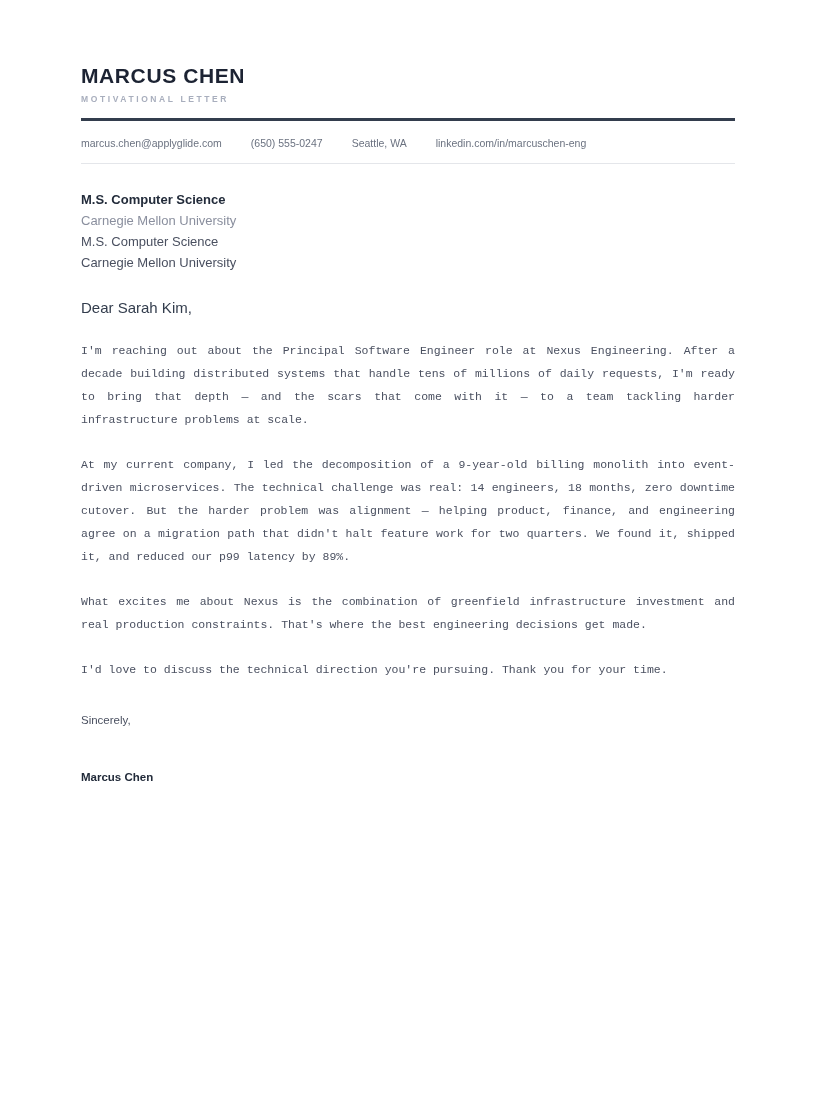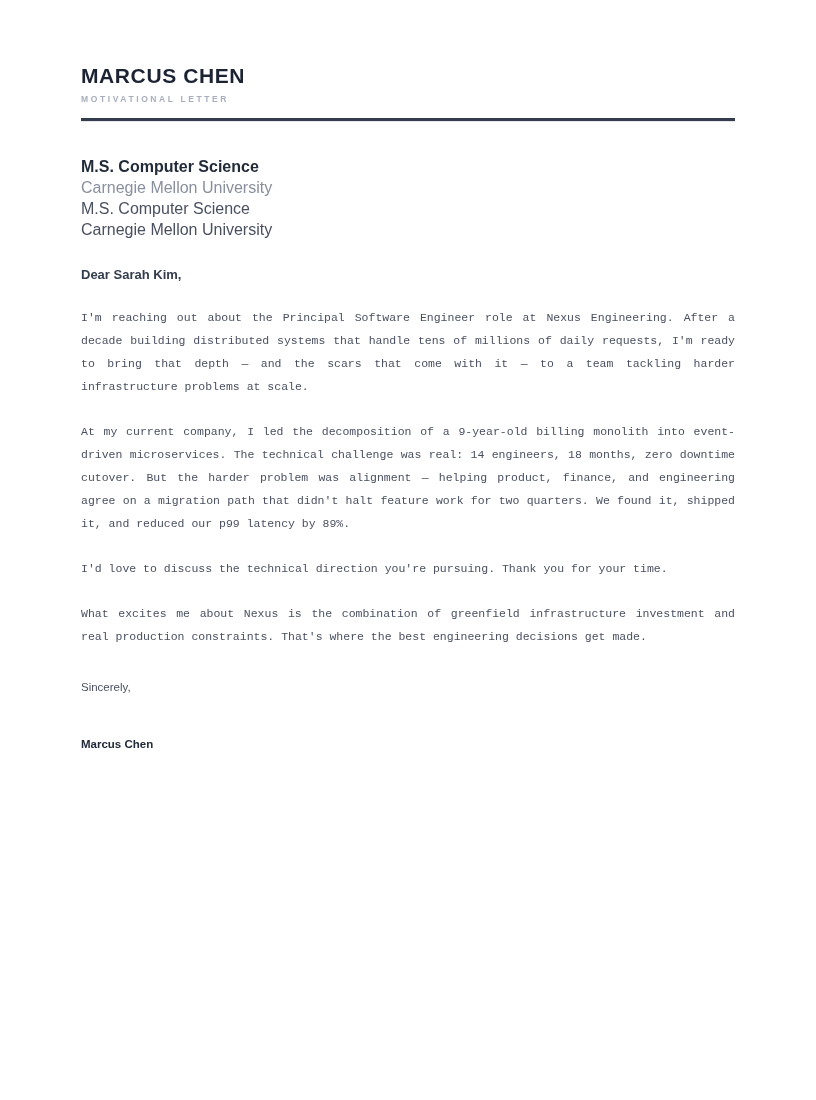--- a/index.html
+++ b/index.html
@@ -81,35 +81,34 @@
   
   .date-line {
     margin-top: 22px;
     font-size: 10.5px;
     color: #8a8f9e;
     line-height: 14px;
   }
 
   
   .recipient {
-    margin-top: 34px;
-    font-size: 16px;
+    margin-top: 25px;
+    font-size: 13px;
     line-height: 21px;
   }
   .rcp-strong   { font-weight: bold; color: #222b3a; }
   .rcp-muted    { color: #8a8f9e; }
   .rcp-regular  { color: #4a5060; }
 
   
   .salutation {
     margin-top: 26px;
-    font-size: 13px;
+    font-size: 15px;
     color: #333d4d;
     line-height: 18px;
-    font-weight: bold;
   }
   .body-copy {
     margin-top: 22px;
   }
   .body-copy p {
     margin: 0 0 22px 0;
     font-size: 11.5px;
     color: #4a5060;
     line-height: 23px;
     text-align: justify;
@@ -138,36 +137,42 @@
 
 <div class="page">
   <div class="sheet">
 
     <header class="letterhead">
       <h1 class="name-title">MARCUS CHEN</h1>
       <div class="doc-subtitle">MOTIVATIONAL LETTER</div>
       <div class="rule-strong"></div>
     </header>
 
+    <div class="contact-row">
+      <span class="contact-item">marcus.chen@applyglide.com</span>
+      <span class="contact-item">(650) 555-0247</span>
+      <span class="contact-item">Seattle, WA</span>
+      <span class="contact-item">linkedin.com/in/marcuschen-eng</span>
+    </div>
     <div class="rule-light"></div>
 
 
     <div class="recipient">
       <div class="rcp-strong">M.S. Computer Science</div>
       <div class="rcp-muted">Carnegie Mellon University</div>
       <div class="rcp-regular">M.S. Computer Science</div>
       <div class="rcp-regular">Carnegie Mellon University</div>
     </div>
 
     <div class="salutation">Dear Sarah Kim,</div>
 
     <div class="body-copy">
       <p>I'm reaching out about the Principal Software Engineer role at Nexus Engineering. After a decade building distributed systems that handle tens of millions of daily requests, I'm ready to bring that depth — and the scars that come with it — to a team tackling harder infrastructure problems at scale.</p>
       <p>At my current company, I led the decomposition of a 9-year-old billing monolith into event-driven microservices. The technical challenge was real: 14 engineers, 18 months, zero downtime cutover. But the harder problem was alignment — helping product, finance, and engineering agree on a migration path that didn't halt feature work for two quarters. We found it, shipped it, and reduced our p99 latency by 89%.</p>
+      <p>What excites me about Nexus is the combination of greenfield infrastructure investment and real production constraints. That's where the best engineering decisions get made.</p>
       <p>I'd love to discuss the technical direction you're pursuing. Thank you for your time.</p>
-      <p>What excites me about Nexus is the combination of greenfield infrastructure investment and real production constraints. That's where the best engineering decisions get made.</p>
     </div>
 
     <div class="closing">Sincerely,</div>
     <div class="signature-name">Marcus Chen</div>
 
   </div>
 </div>
 
 </body></html>

